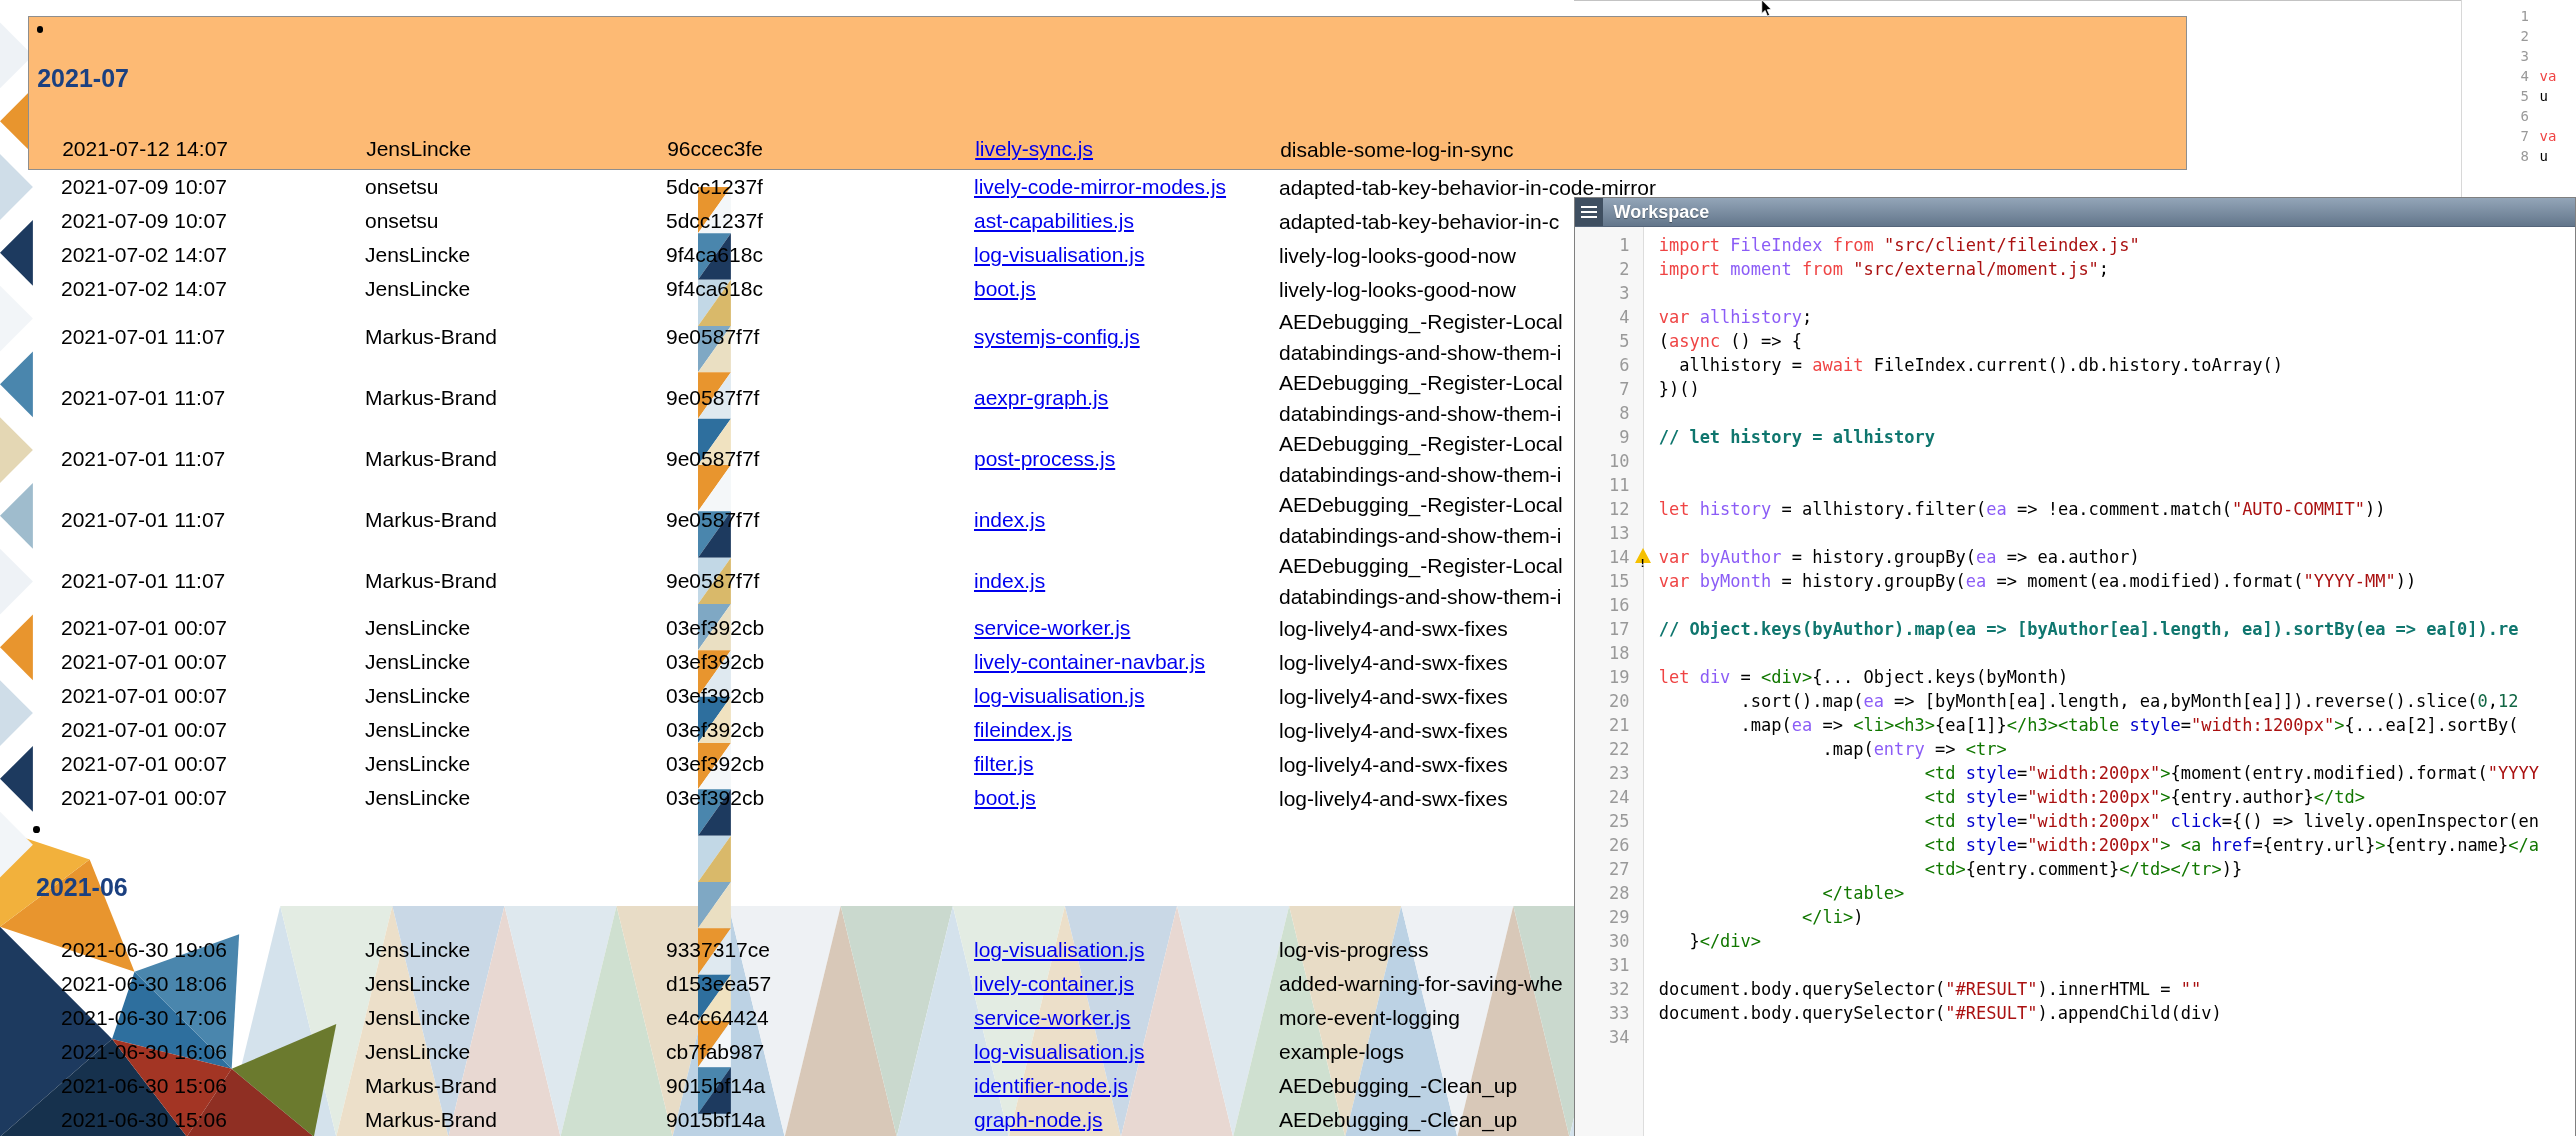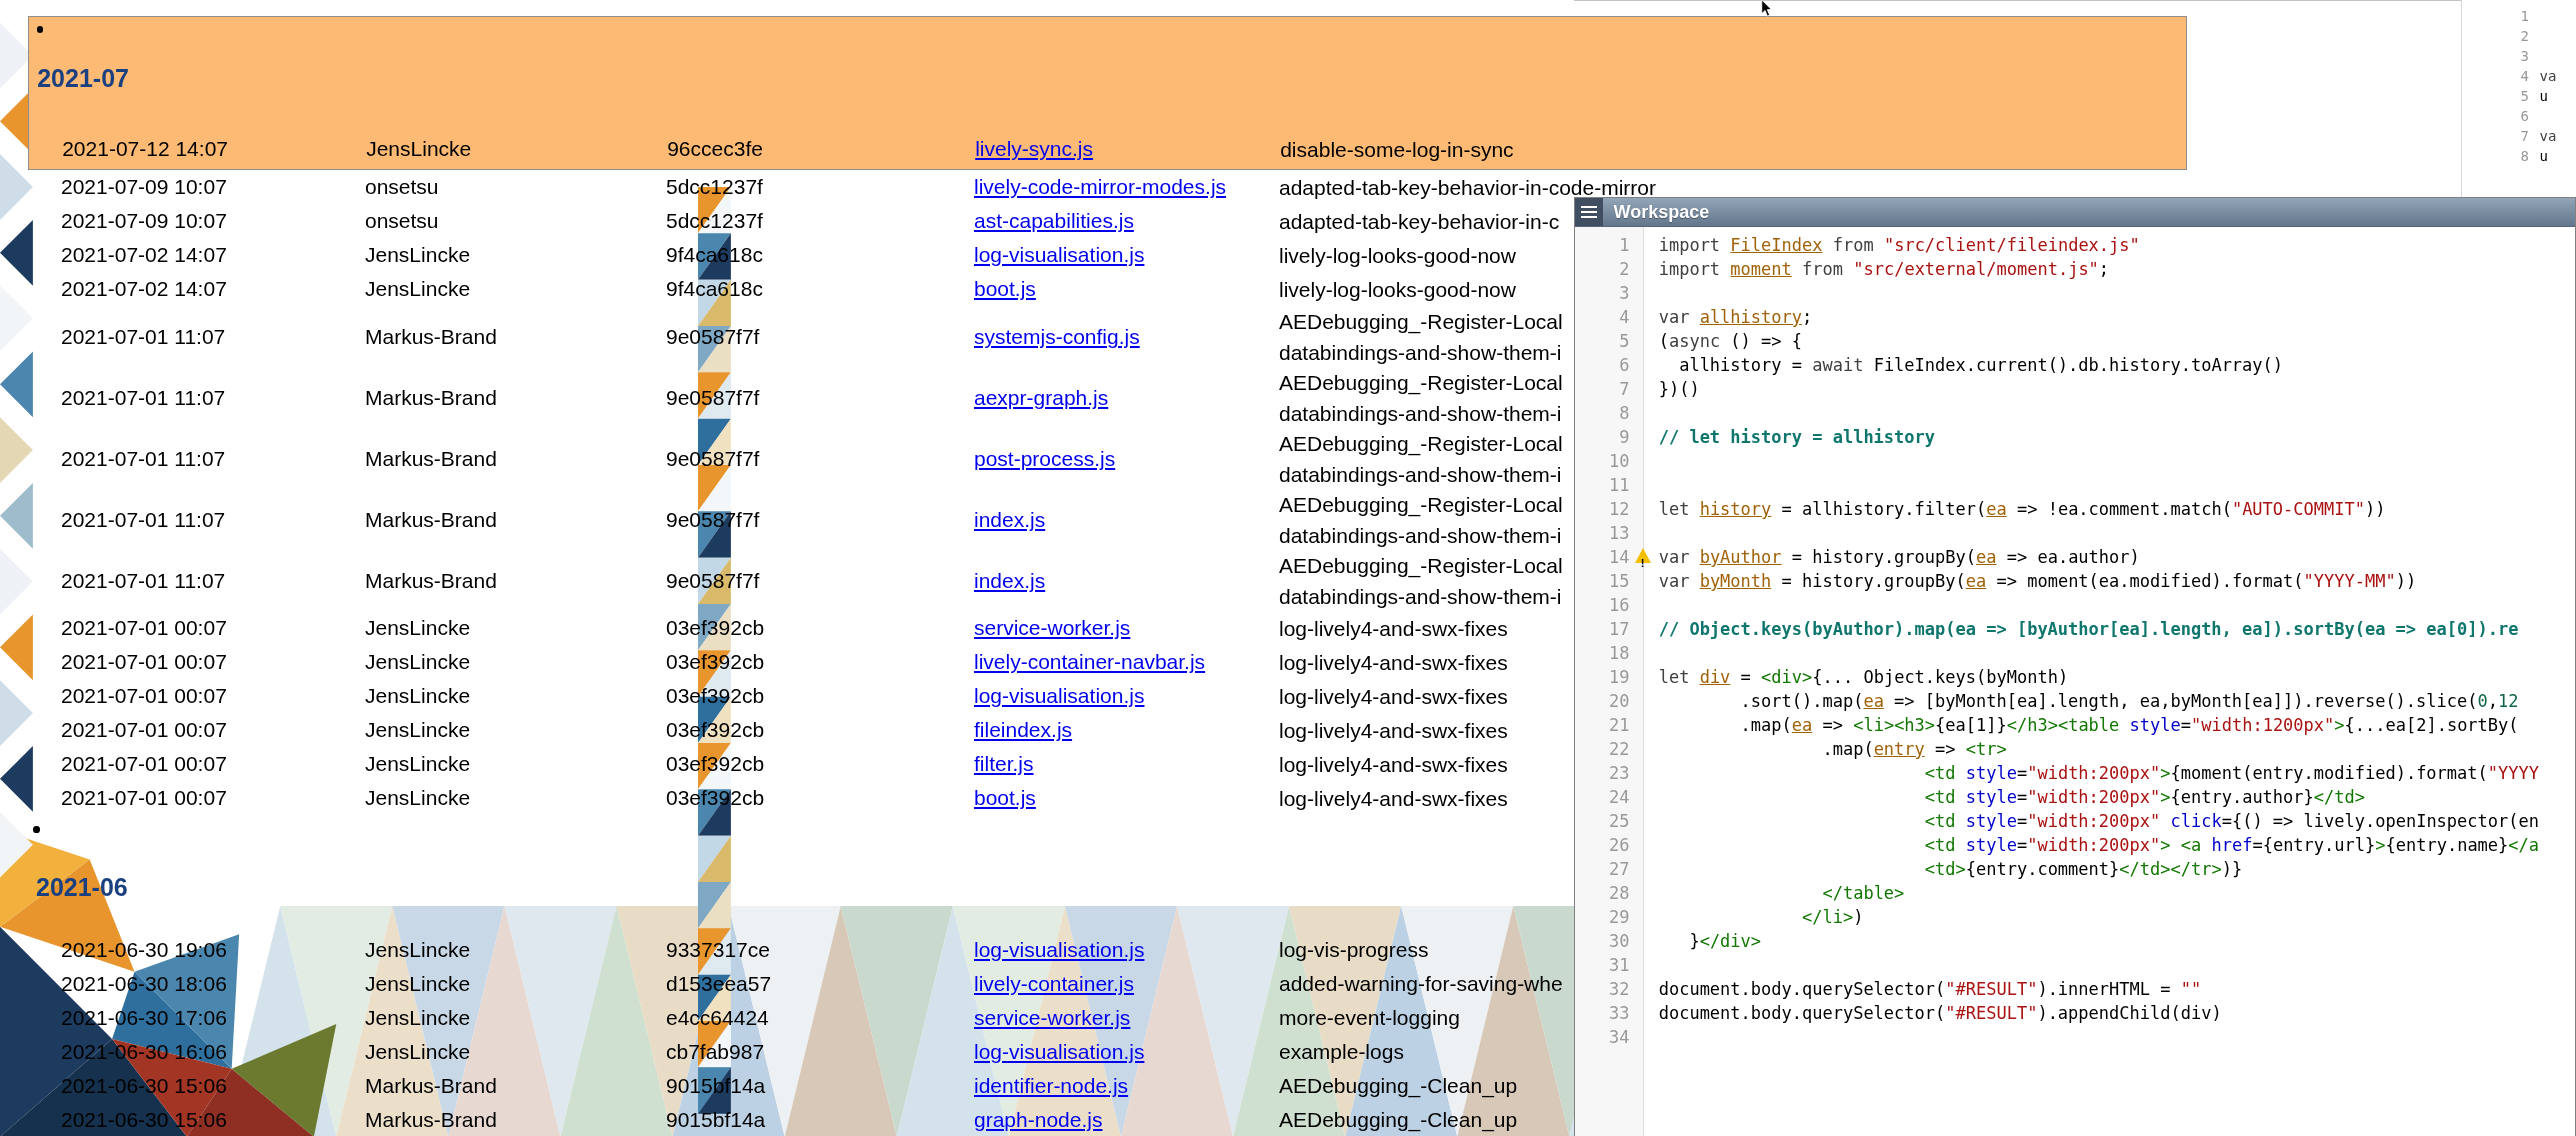--- a/index.html
+++ b/index.html
@@ -57,24 +57,24 @@
   .title-label{margin-left:10.5px;text-shadow:0 0.7px 0.7px rgba(0,0,0,.35);}
   .editor{
     flex:1;position:relative;overflow:hidden;
     font-family:"DejaVu Sans Mono",monospace;font-size:17px;line-height:24px;padding-top:6px;
   }
   .gutter-bg{position:absolute;left:0;top:0;bottom:0;width:68px;background:#f7f7f7;border-right:0.7px solid #ddd;}
   .code-line{display:flex;height:24px;position:relative;}
   .ln{flex:0 0 68px;width:68px;box-sizing:border-box;text-align:right;padding-right:13.5px;color:#999;}
   .code-text{padding-left:15.7px;white-space:pre;color:#000;}
   
-  .tk-k{color:#404040;}
+  .tk-k{color:#ef4444;}
   .tk-s{color:#aa1111;}
   .tk-c{color:#0f766e;font-weight:bold;}
-  .tk-d{color:#a16207;text-decoration:underline;}
+  .tk-d{color:#8b5cf6;}
   .tk-t{color:#117700;}
   .tk-a{color:#0000cc;}
   .tk-n{color:#116644;}
   .tk-p{color:#000;}
   
   .warn{position:absolute;left:60px;top:3px;width:0;height:0;
     border-left:8.2px solid transparent;border-right:8.2px solid transparent;
     border-bottom:15px solid #f5c000;}
   .warn b{position:absolute;left:-2.2px;top:3px;color:#000;font-size:11.2px;font-weight:bold;
     font-family:"Liberation Sans",sans-serif;}

